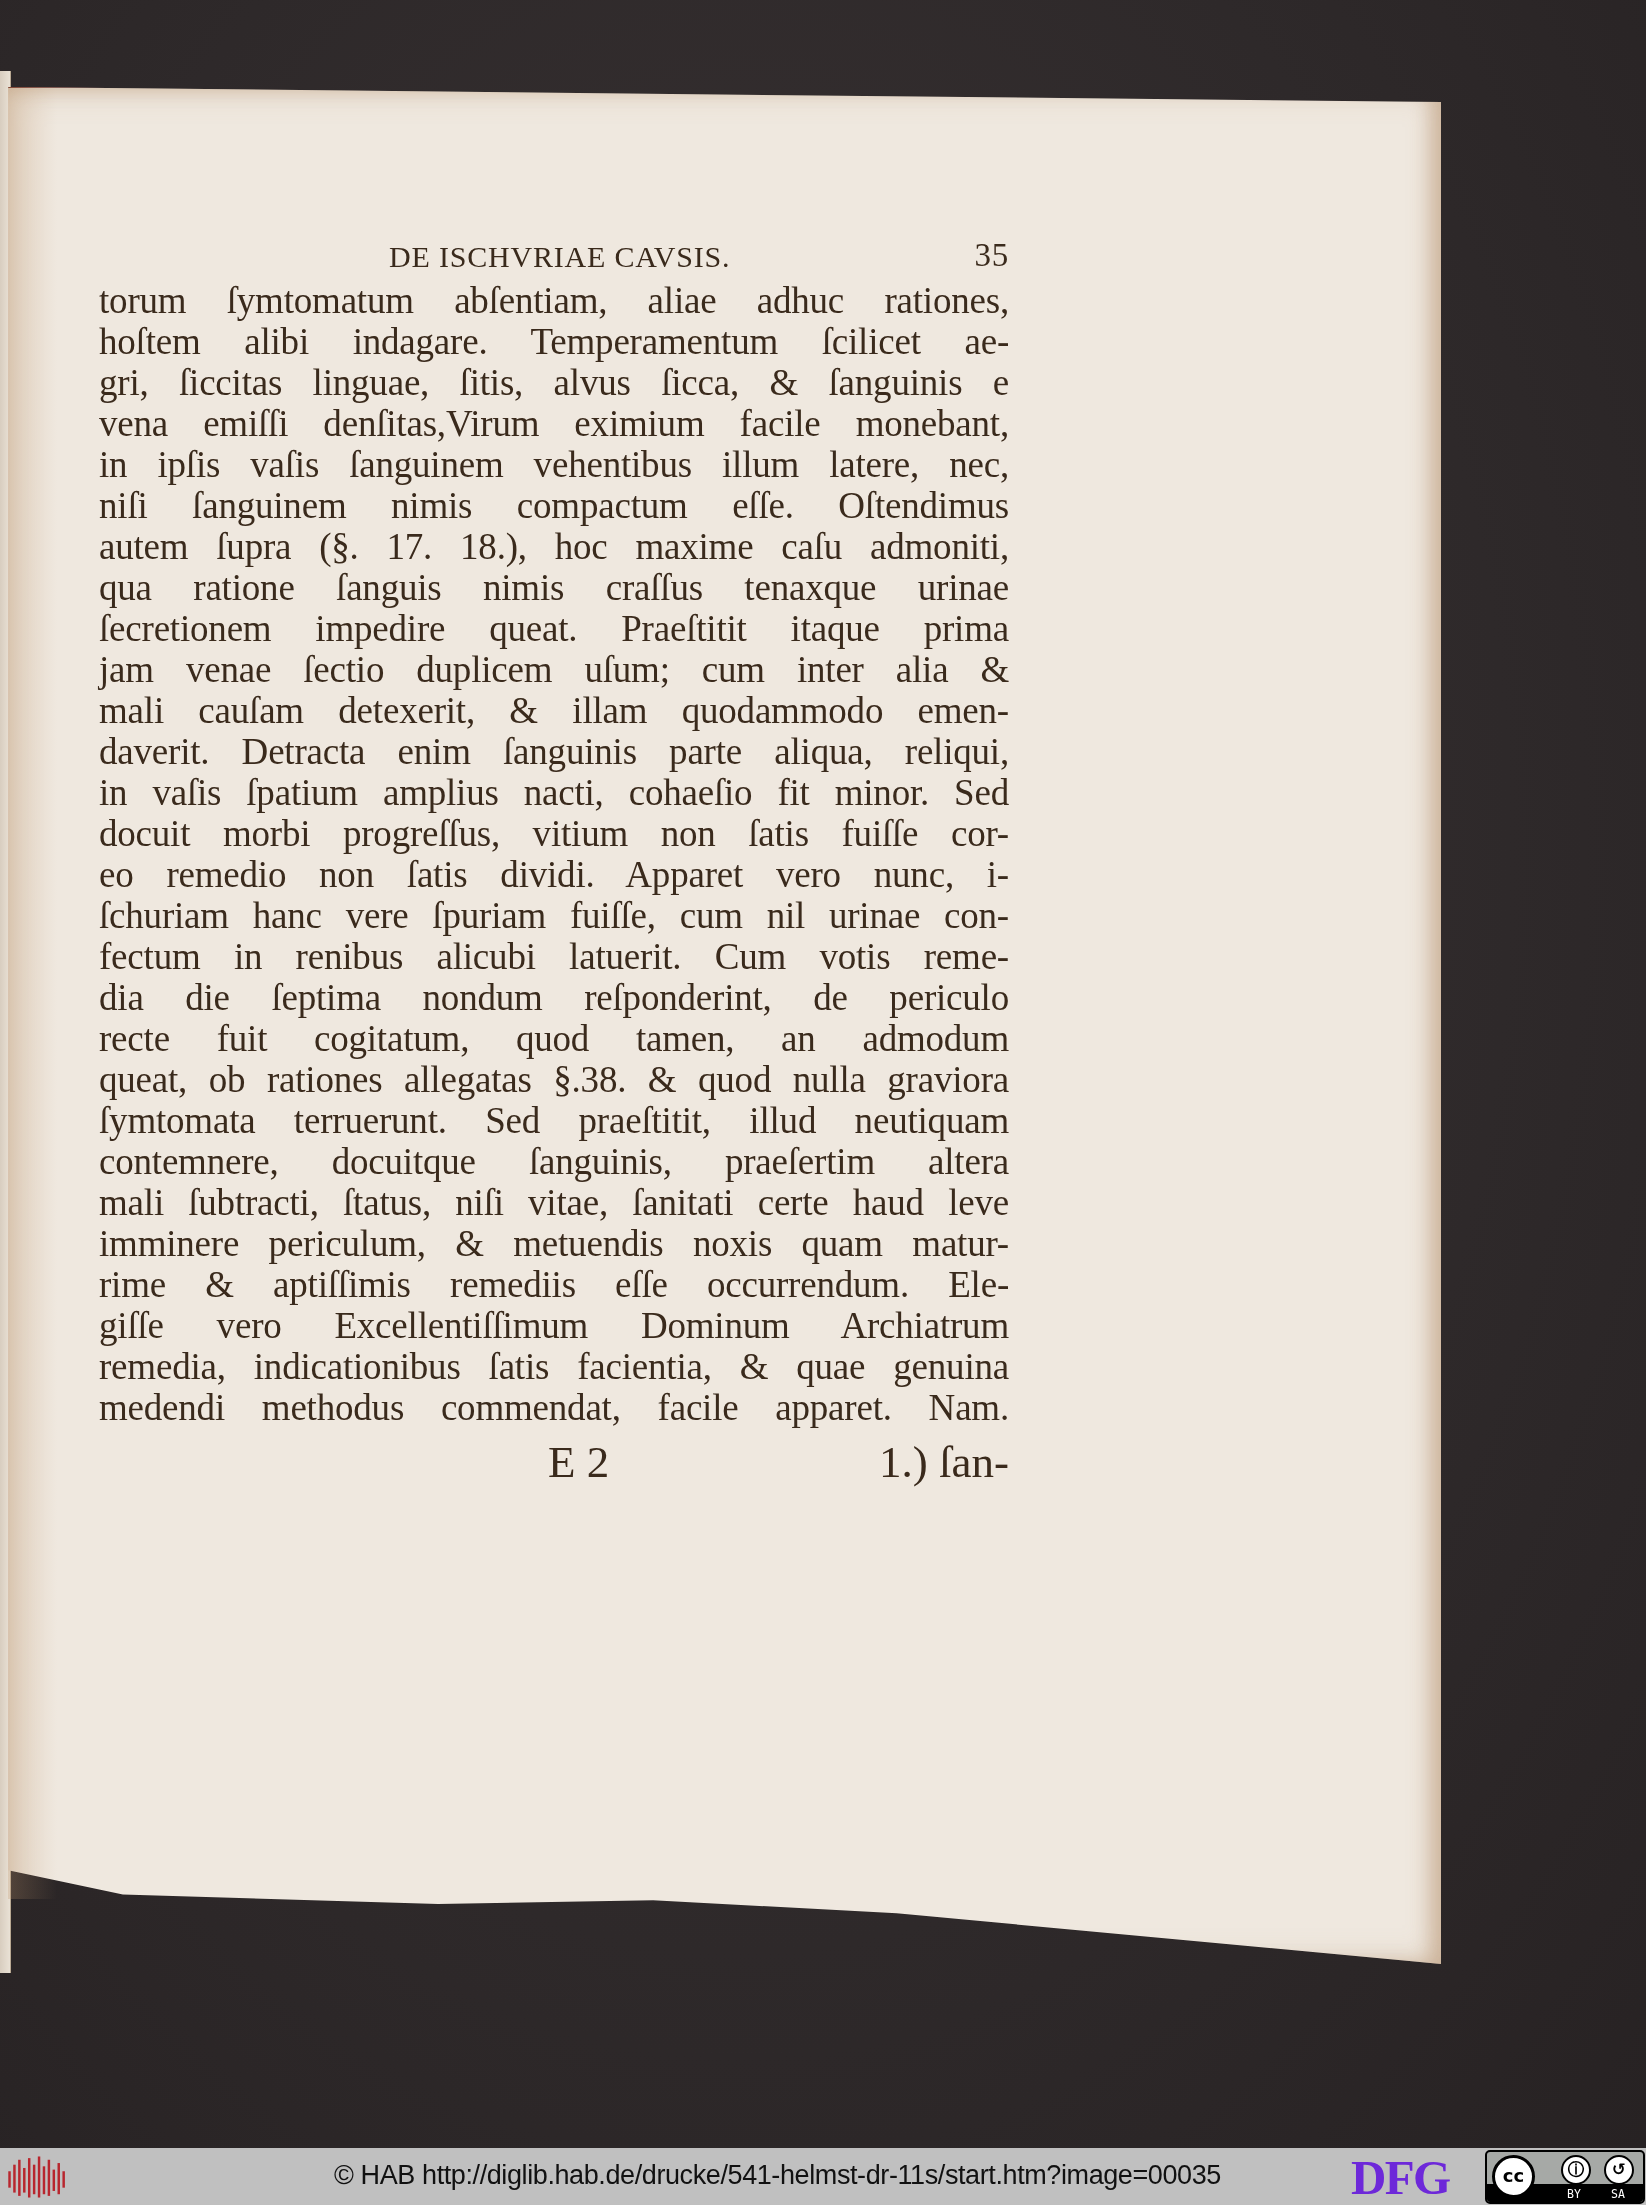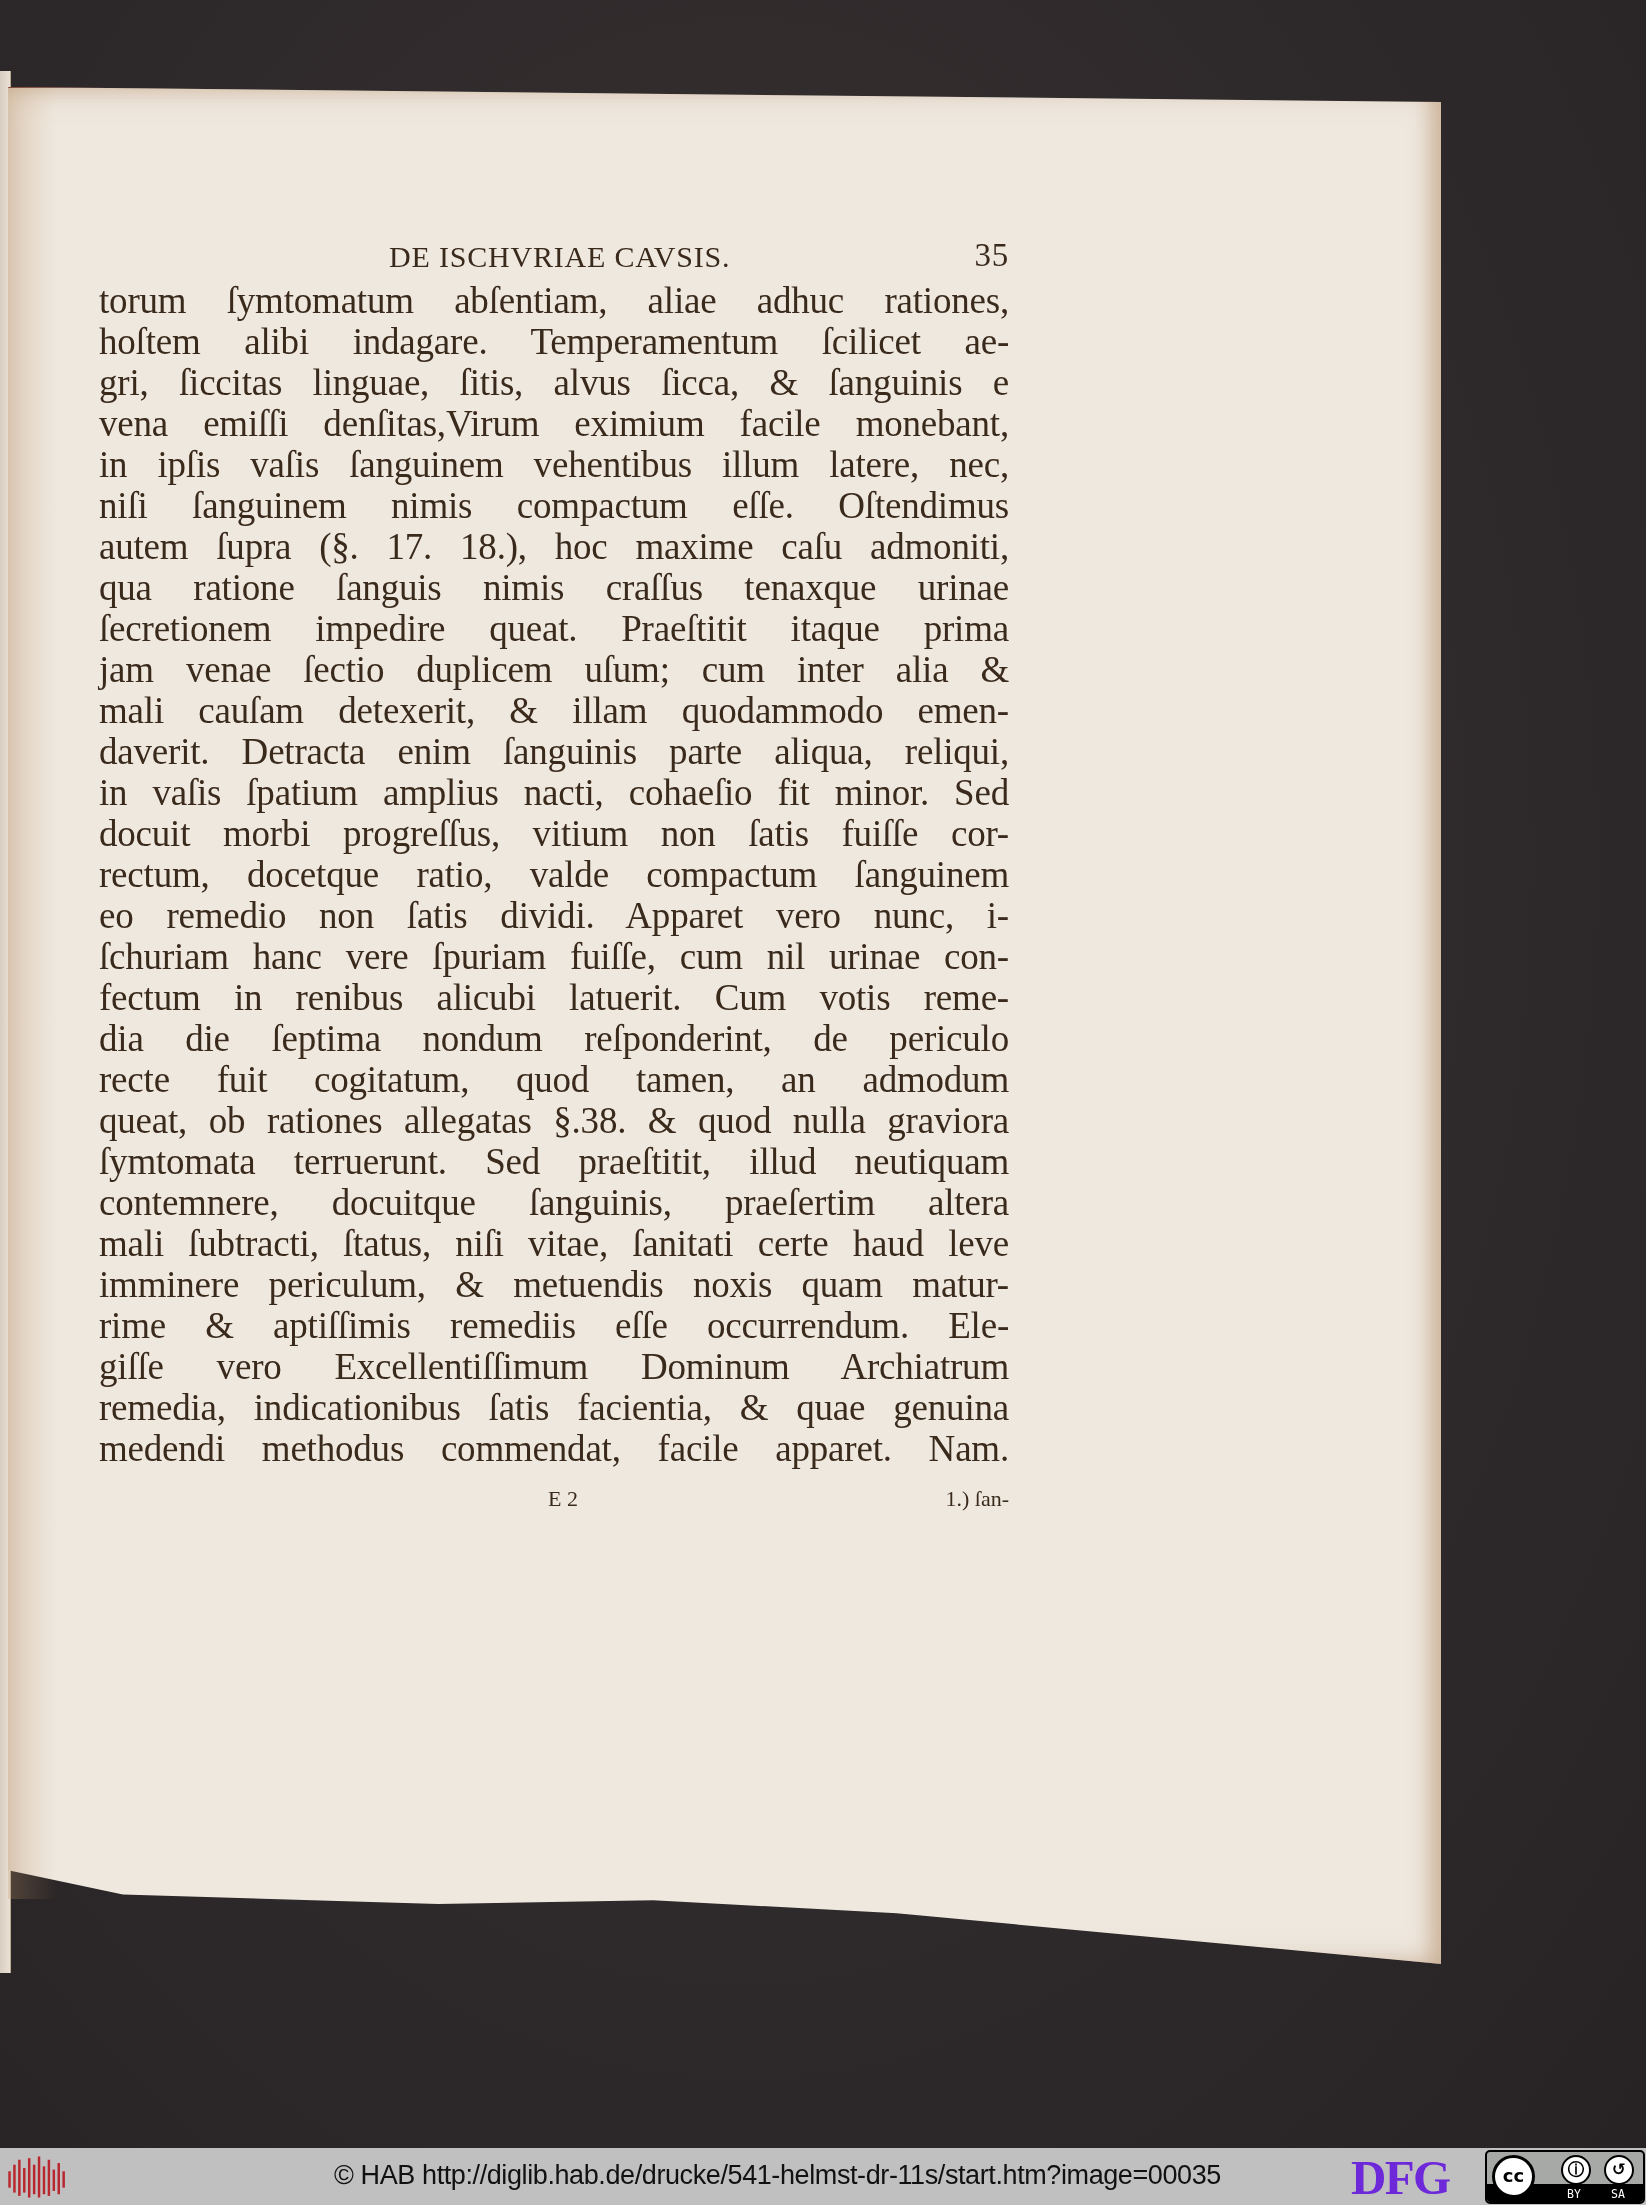--- a/index.html
+++ b/index.html
@@ -42,21 +42,21 @@
     }
     .running-head .pagenum {
       position: absolute; right: 0; top: 0; font-size: 33px;
     }
     .body-line {
       font-size: 37px; line-height: 41px; height: 41px;
       white-space: nowrap; text-align: justify; text-align-last: justify;
       letter-spacing: -0.2px;
     }
     .signature-line {
-      position: relative; height: 46px; font-size: 22px; margin-top: 15px;
+      position: relative; height: 46px; font-size: 45px; margin-top: 6px;
     }
     .signature-line .sig { position: absolute; left: 449px; top: 1.6px; }
     .signature-line .catch { position: absolute; right: 0; top: 1.6px; }
     .footer {
       position: absolute; left: 0; top: 2148px; width: 1647px; height: 58px;
       background: #c0c0c0;
       font-family: "Liberation Sans", "DejaVu Sans", sans-serif;
     }
     .footer-logo { position: absolute; left: 5px; top: 5px; width: 64px; height: 48px; }
     .footer-credit {
@@ -114,21 +114,20 @@
     <div class="body-line">in ipſis vaſis ſanguinem vehentibus illum latere, nec,</div>
     <div class="body-line">niſi ſanguinem nimis compactum eſſe.   Oſtendimus</div>
     <div class="body-line">autem ſupra (§. 17. 18.), hoc maxime caſu admoniti,</div>
     <div class="body-line">qua ratione ſanguis nimis craſſus tenaxque urinae</div>
     <div class="body-line">ſecretionem impedire queat.  Praeſtitit itaque prima</div>
     <div class="body-line">jam venae ſectio duplicem uſum; cum inter alia &amp;</div>
     <div class="body-line">mali cauſam detexerit, &amp; illam quodammodo emen-</div>
     <div class="body-line">daverit. Detracta enim ſanguinis parte aliqua, reliqui,</div>
     <div class="body-line">in vaſis ſpatium amplius nacti, cohaeſio fit minor. Sed</div>
     <div class="body-line">docuit morbi progreſſus, vitium non ſatis fuiſſe cor-</div>
-    <div class="body-line">rectum, docetque ratio, valde compactum ſanguinem</div>
     <div class="body-line">eo remedio non ſatis dividi.   Apparet vero nunc, i-</div>
     <div class="body-line">ſchuriam hanc vere ſpuriam fuiſſe, cum nil urinae con-</div>
     <div class="body-line">fectum in renibus alicubi latuerit.   Cum votis reme-</div>
     <div class="body-line">dia die ſeptima nondum reſponderint, de periculo</div>
     <div class="body-line">recte fuit cogitatum, quod tamen, an admodum</div>
     <div class="body-line">queat, ob rationes allegatas §.38. &amp; quod nulla graviora</div>
     <div class="body-line">ſymtomata terruerunt. Sed praeſtitit, illud neutiquam</div>
     <div class="body-line">contemnere, docuitque ſanguinis, praeſertim altera</div>
     <div class="body-line">mali ſubtracti, ſtatus, niſi vitae, ſanitati certe haud leve</div>
     <div class="body-line">imminere periculum, &amp; metuendis noxis quam matur-</div>

